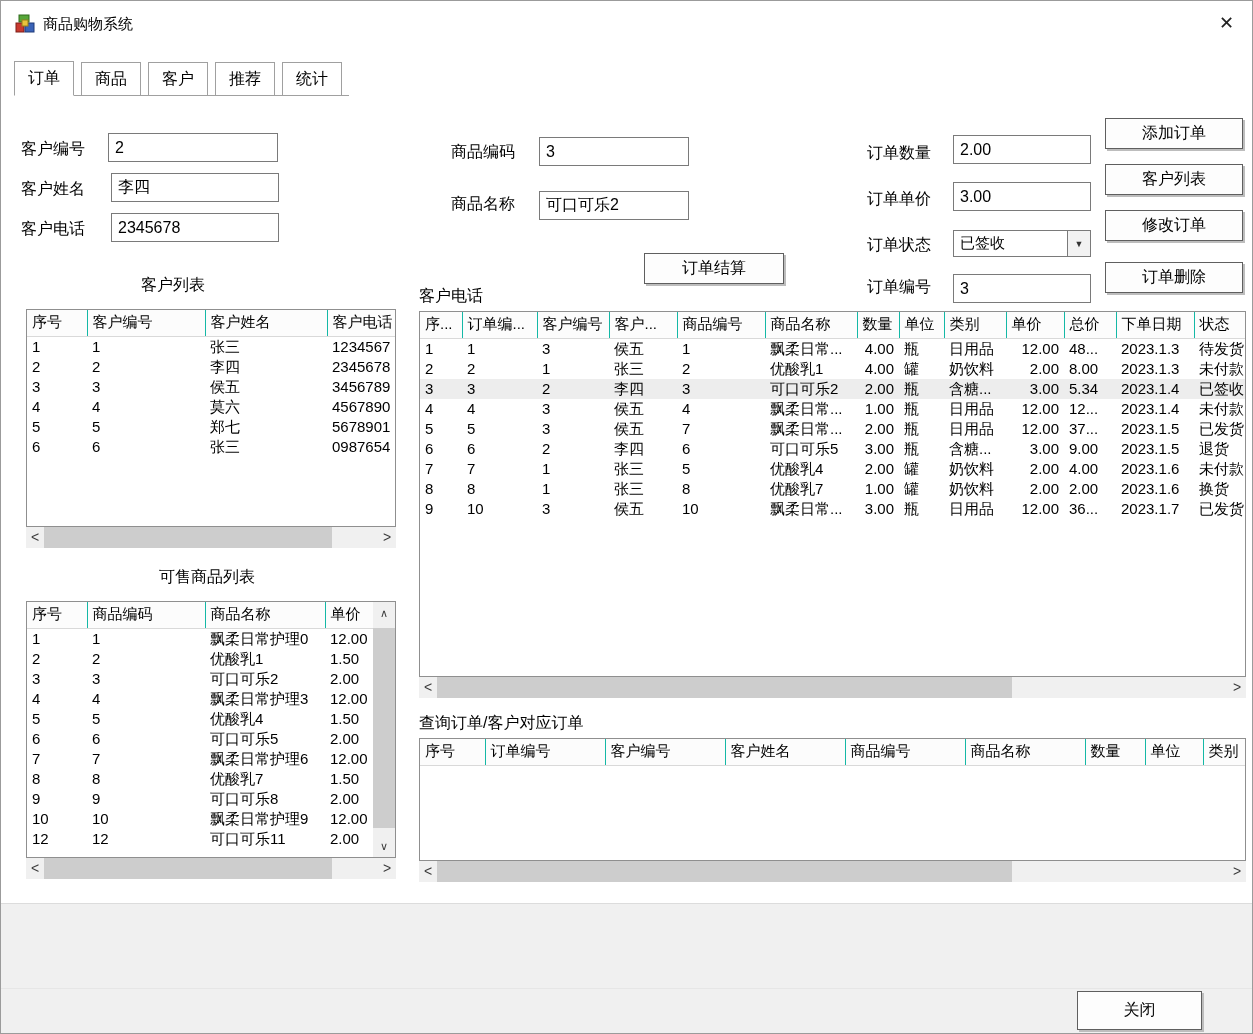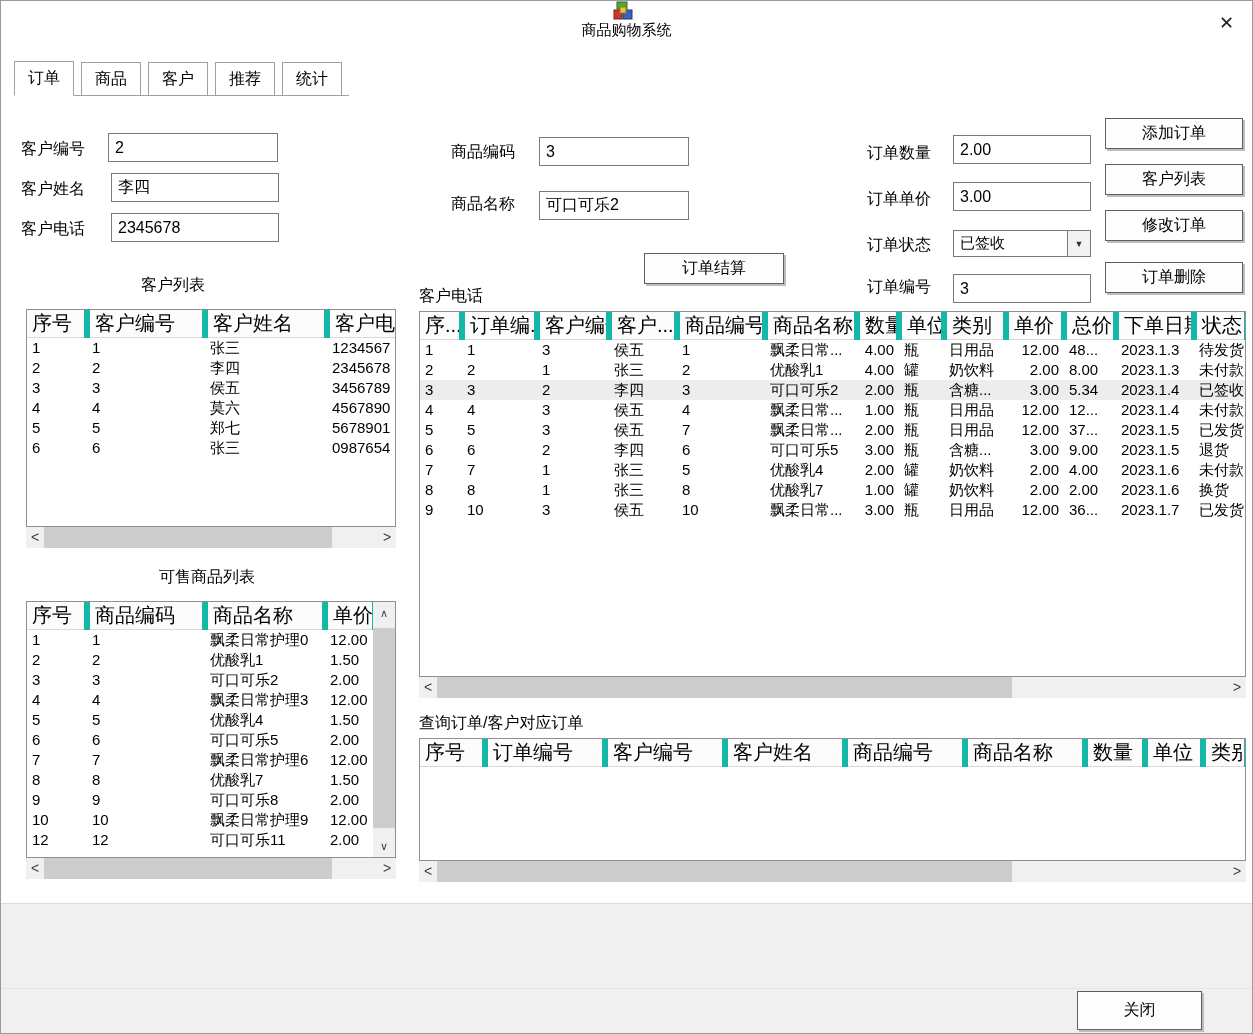--- a/index.html
+++ b/index.html
@@ -4,40 +4,40 @@
 <style>
   * { margin:0; padding:0; box-sizing:border-box; }
   html,body { background:#e8e8e8; }
   body { font-family:"Liberation Sans","DejaVu Sans",sans-serif; }
   .win {
     position:relative; width:1253px; height:1034px;
     background:#ffffff; border:1px solid #9b9b9b; overflow:hidden;
     font-size:16px; color:#000;
   }
   
-  .titlebar { position:absolute; top:0; left:0; right:0; height:46px; display:flex; align-items:center; padding:0 14px; background:#fff;flex-direction:column; }
+  .titlebar { position:absolute; top:0; left:0; right:0; height:46px; display:flex; align-items:center; padding:0 14px; background:#fff; }
   .app-icon { width:20px; height:20px; margin-right:8px; display:inline-block; }
   .title { font-size:15px; }
   .close-x { position:absolute; right:18px; top:12px; font-size:18px; color:#222; cursor:default; line-height:20px; }
   
   .tabs { position:absolute; top:60px; left:13px; display:flex; align-items:flex-end; border-bottom:1px solid #a0a0a0; }
   .tab { padding:6px 13px 5px 13px; border:1px solid #a0a0a0; border-bottom:none; margin-right:7px; background:#fff; font-size:16px;text-align:right; }
   .tab.active { margin-bottom:-1px; padding-bottom:6px; border-bottom:1px solid #fff; }
   
   .lbl { position:absolute; font-size:16px; white-space:nowrap; }
   .txt { position:absolute; border:1px solid #7a7a7a; background:#fff; font-family:inherit; font-size:16px; padding:0 6px; outline:none; }
   .btn { position:absolute; background:#fdfdfd; border:1px solid #5f5f5f; box-shadow:2px 2px 0 #bdbdbd; font-family:inherit; font-size:16px; text-align:center; cursor:default; }
   .combo { position:absolute; border:1px solid #7a7a7a; background:#fff; display:flex; align-items:center; }
   .combo .combo-text { flex:1; padding-left:6px; font-size:15px; overflow:hidden; white-space:nowrap; }
   .combo .combo-arrow { width:23px; align-self:stretch; border-left:1px solid #7a7a7a; background:#f2f2f2; display:flex; align-items:center; justify-content:center; font-size:9px; color:#333; }
   
   .section-title { position:absolute; font-size:16px; white-space:nowrap; }
   .listview { position:absolute; background:#fff; border:1px solid #8f8f8f; overflow:hidden; }
   table.lv { border-collapse:collapse; table-layout:fixed; }
-  .lv th { font-weight:normal; text-align:left; padding:0 5px; border-right:6px solid #14b8a6; border-bottom:1px solid #d9d9d9; height:26px; background:#fcfcfc; overflow:hidden; white-space:nowrap; font-size:20px; }
+  .lv th { font-weight:normal; text-align:left; padding:0 5px; border-right:1px solid #14b8a6; border-bottom:1px solid #d9d9d9; height:26px; background:#fcfcfc; overflow:hidden; white-space:nowrap; font-size:15px; }
   .lv td { padding:0 5px; height:20px; line-height:20px; white-space:nowrap; overflow:hidden; font-size:15px; }
   .lv tr.selected td { background:#ededed; }
   .order-tbl td:nth-child(7), .order-tbl td:nth-child(10) { text-align:right; }
   
   .hscroll { position:absolute; height:21px; background:#f0f0f0; }
   .hscroll .thumb { position:absolute; top:0; height:100%; background:#cdcdcd; }
   .hscroll .sarrow, .vscroll .sarrow { position:absolute; color:#3c3c3c; font-size:14px; line-height:21px; width:18px; text-align:center; }
   .hscroll .sarrow.left { left:0; top:0; }
   .hscroll .sarrow.right { right:0; top:0; }
   .vscroll { position:absolute; width:22px; background:#f0f0f0; }

